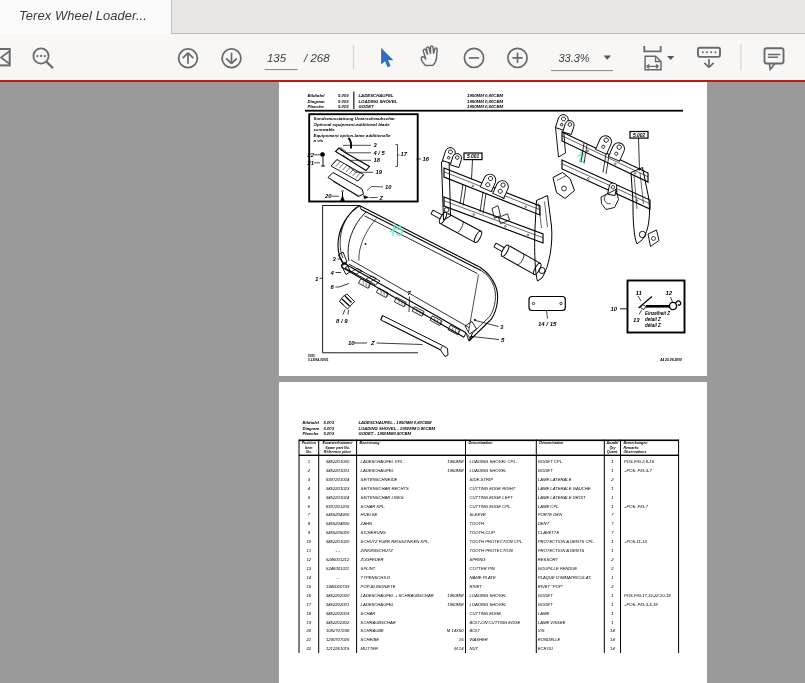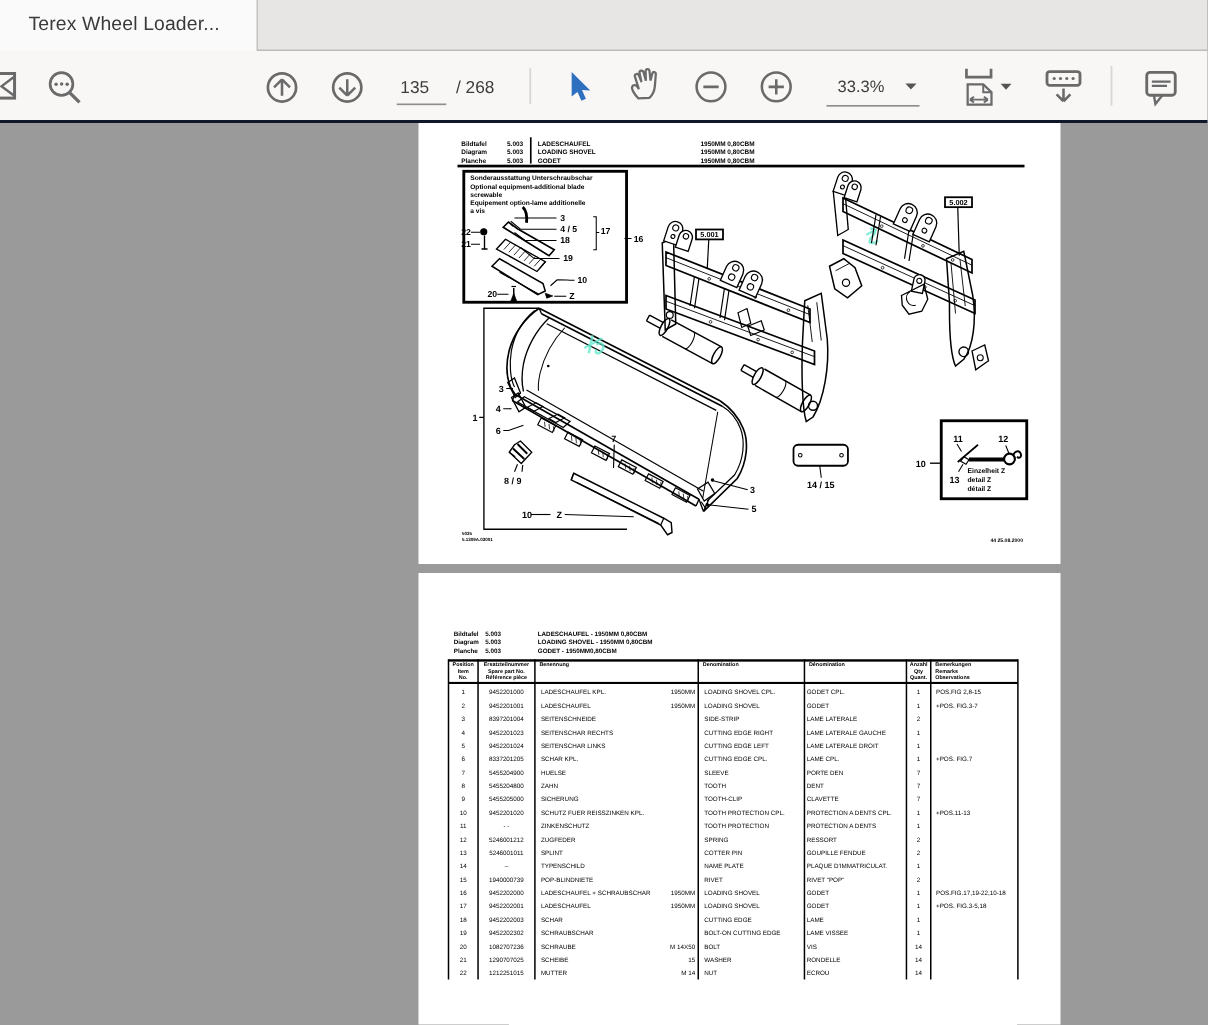--- a/index.html
+++ b/index.html
@@ -1,21 +1,21 @@
 <!DOCTYPE html>
 <html><head>
 <meta charset="utf-8">
 <style>
   html,body{margin:0;padding:0;}
   body{width:805px;height:683px;overflow:hidden;font-family:"Liberation Sans",sans-serif;background:#9a9a9a;}
-  #app{position:relative;width:805px;height:656px;}
+  #app{position:relative;width:805px;height:656px;font-style:italic;}
   #tabbar{position:absolute;left:0;top:0;width:805px;height:34px;background:#e8e6e5;border-bottom:1px solid #bdbbb9;box-sizing:border-box;}
   #tab{position:absolute;left:0;top:0;width:172px;height:34px;background:#fbfafa;border-right:1px solid #c2c0be;box-sizing:border-box;}
   #tab span{position:absolute;left:19px;top:8px;font-size:12.9px;color:#3a3a3a;letter-spacing:.1px;}
-  #toolbar{position:absolute;left:0;top:34px;width:805px;height:46px;background:#f8f7f6;border-bottom:2px solid #0f172a;box-sizing:content-box;}
+  #toolbar{position:absolute;left:0;top:34px;width:805px;height:46px;background:#f8f7f6;border-bottom:2px solid #b91c1c;box-sizing:content-box;}
   #content{position:absolute;left:0;top:82px;width:805px;height:601px;background:#9a9a9a;}
   .page{position:absolute;background:#ffffff;}
   #page1{left:279px;top:82px;width:428px;height:294px;}
   #page2{left:279px;top:382px;width:428px;height:301px;}
   svg{display:block;}
   svg text{font-family:"Liberation Sans",sans-serif;}
 </style>
 </head>
 <body>
 <div id="app">

